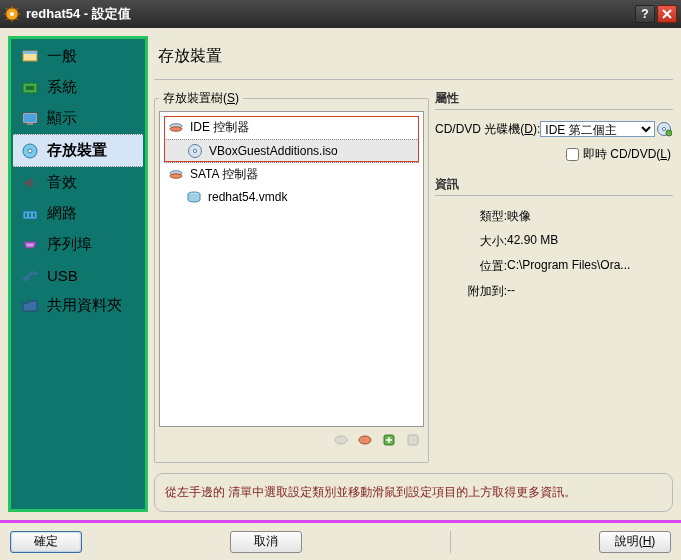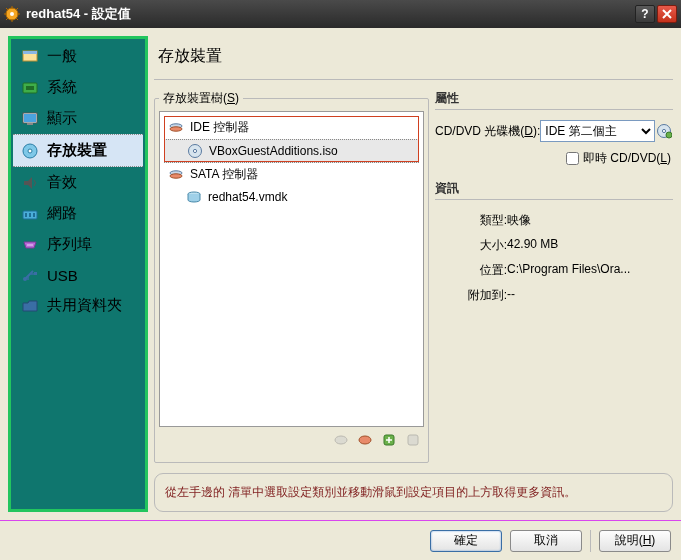--- a/index.html
+++ b/index.html
@@ -38,32 +38,32 @@
 
 .tree-tools { display: flex; justify-content: flex-end; gap: 6px; padding: 4px 2px 0 2px; }
 .tool-btn { width: 18px; height: 18px; display: inline-flex; align-items: center; justify-content: center; opacity: 0.5; cursor: pointer; }
 .tool-btn.enabled { opacity: 1; }
 
 .attrs { width: 238px; display: flex; flex-direction: column; gap: 4px; }
 .section-head { color: #333; border-bottom: 1px solid #bababa; padding-bottom: 2px; margin-bottom: 6px; font-weight: bold; }
 .attr-row { display: flex; align-items: center; margin-bottom: 4px; }
 .attr-lbl { white-space: nowrap; }
 .attr-lbl u { text-decoration: underline; }
-select.dd { flex: 1; border: 1px solid #7a9ac0; height: 22px; background: #fff; }
+select.dd { flex: 1; border: 1px solid #7a9ac0; height: 16px; background: #fff; }
 .disc-btn { width: 18px; height: 18px; display: inline-flex; align-items: center; justify-content: center; cursor: pointer; }
 .chk-row { text-align: right; padding-right: 2px; margin-bottom: 8px; }
 .chk-row label { display: inline-flex; align-items: center; gap: 4px; }
 
 .info-row { display: flex; gap: 0; padding: 2px 0; }
 .info-lbl { width: 72px; text-align: right; }
 .info-val { flex: 1; white-space: nowrap; overflow: hidden; text-overflow: ellipsis; }
 
 .hint { margin-top: 10px; border: 1px solid #bababa; border-radius: 9px; padding: 10px; color: #7f1d1d; }
 
-.footer { height: 40px; display: flex; align-items: center; justify-content: flex-end; padding: 0 10px; gap: 8px; border-top: 1px solid #d946ef; }
+.footer { height: 40px; display: flex; align-items: center; justify-content: space-between; padding: 0 10px; gap: 8px; border-top: 3px solid #d946ef; }
 .btn { min-width: 72px; height: 22px; background: linear-gradient(#fdfdfd, #e4e4e4); border: 1px solid #8a8a8a; border-radius: 3px; cursor: pointer; padding: 0 10px; }
 .btn.default { border: 1px solid #3a6ea5; box-shadow: 0 0 2px #6a9ed9 inset; }
 .sep { width: 1px; height: 22px; background: #bababa; }
 </style>
 </head>
 <body>
 
 <div class="titlebar">
   <span class="gear-icon">
     <svg viewBox="0 0 16 16">

